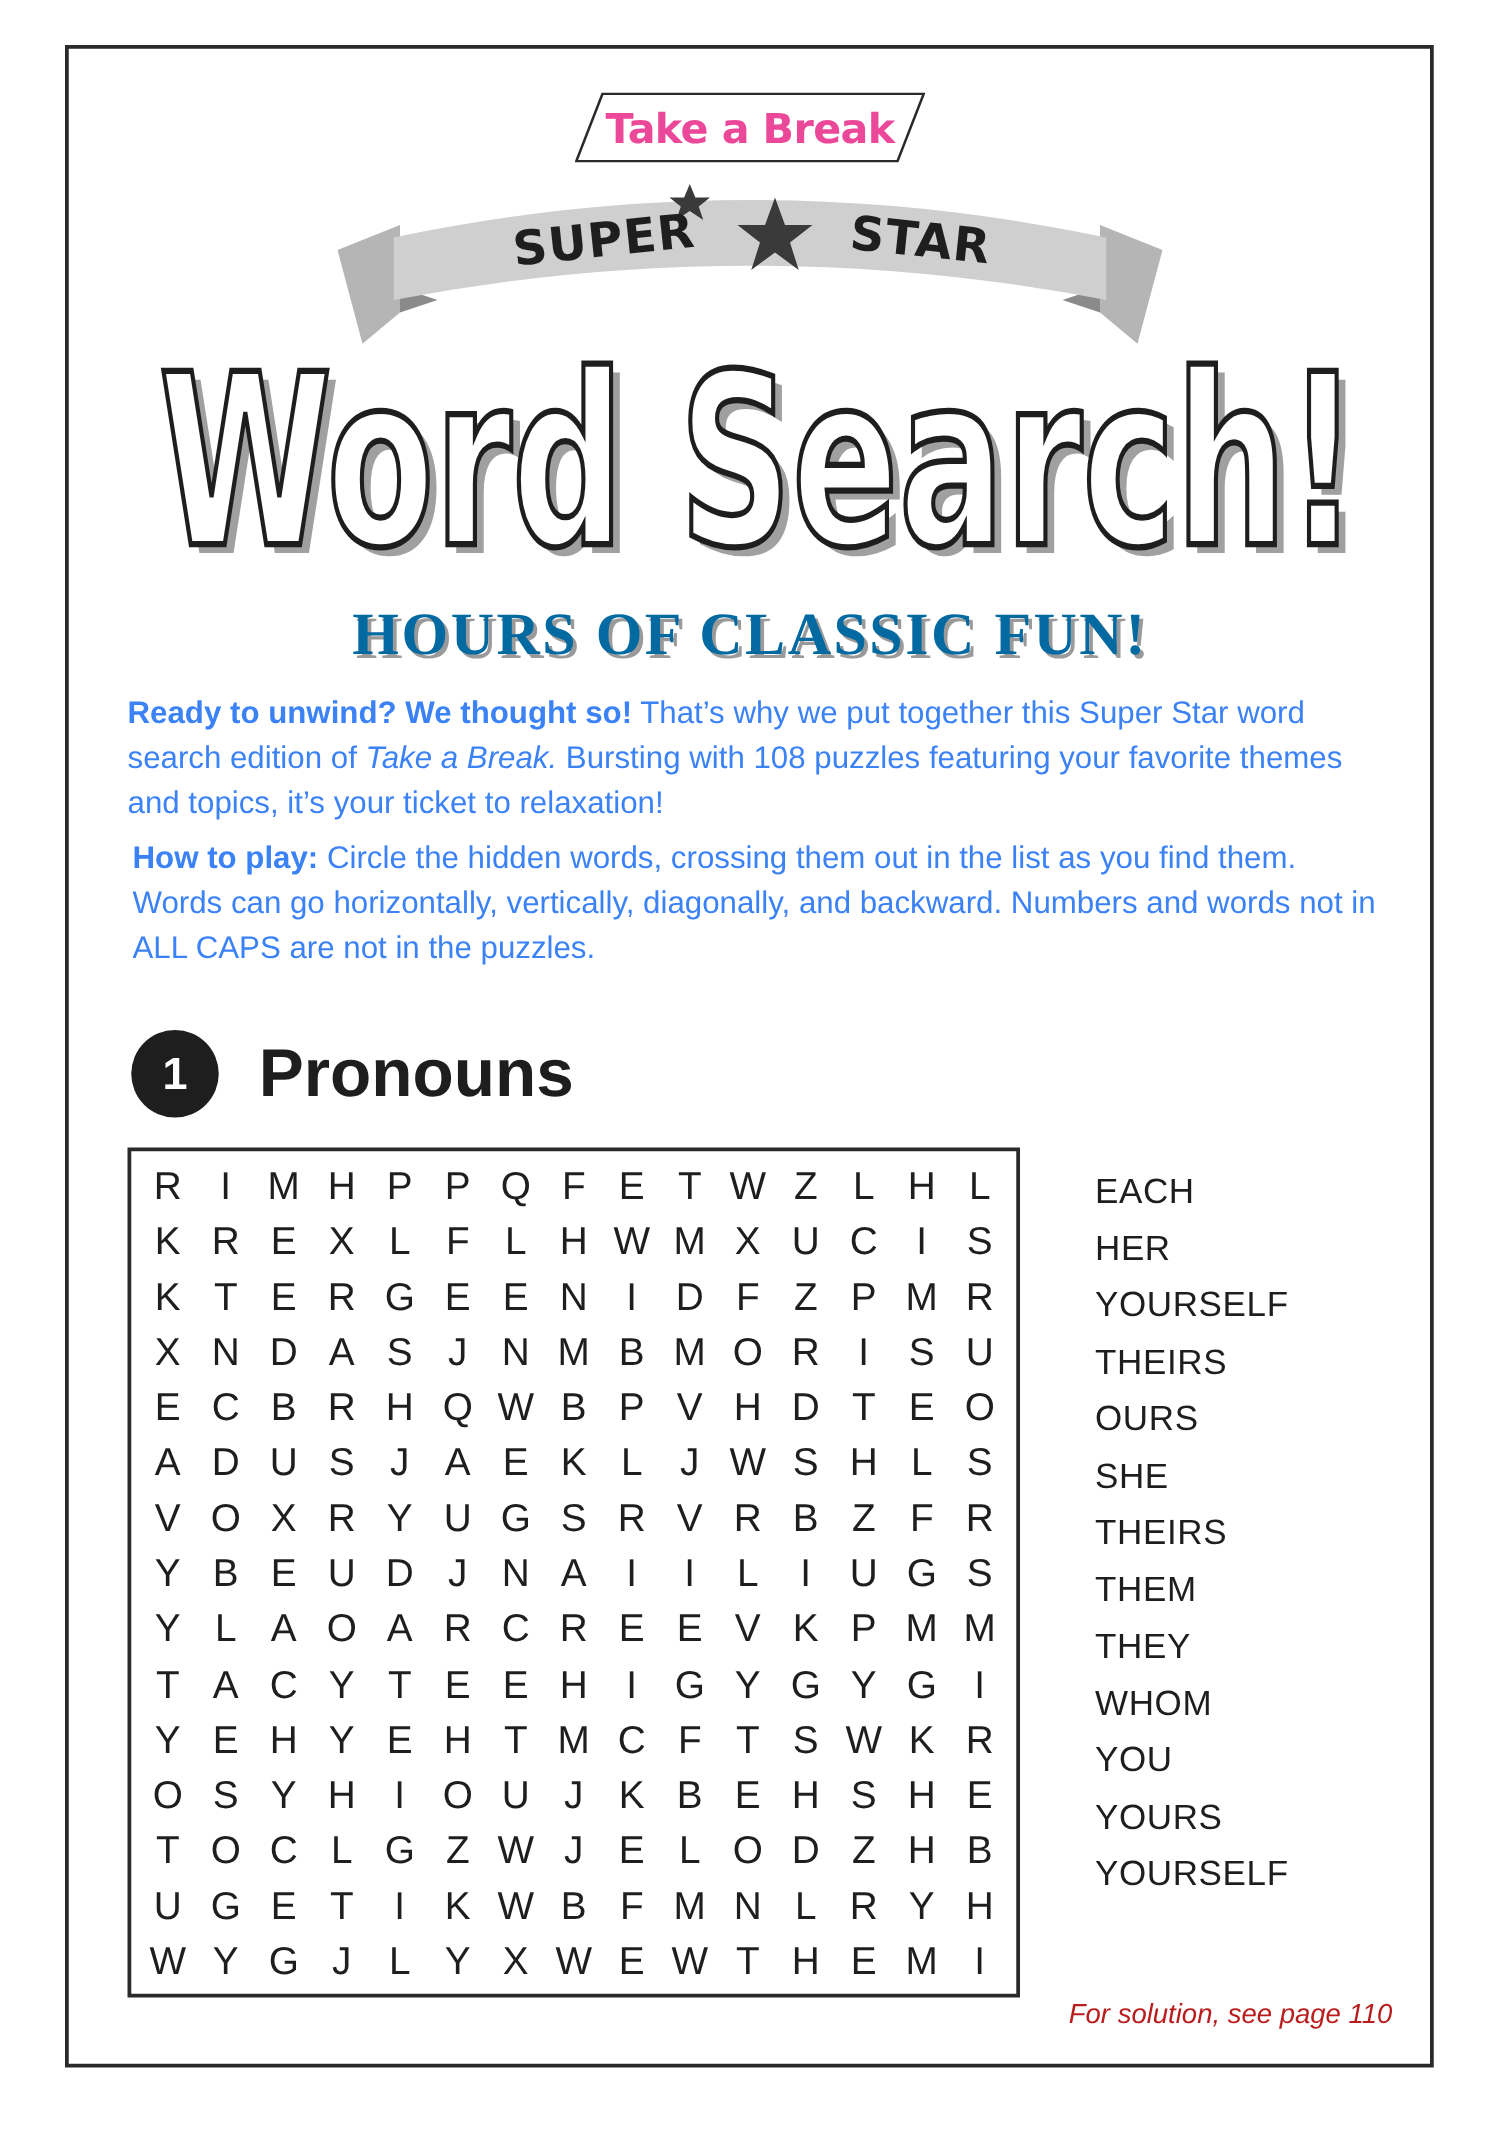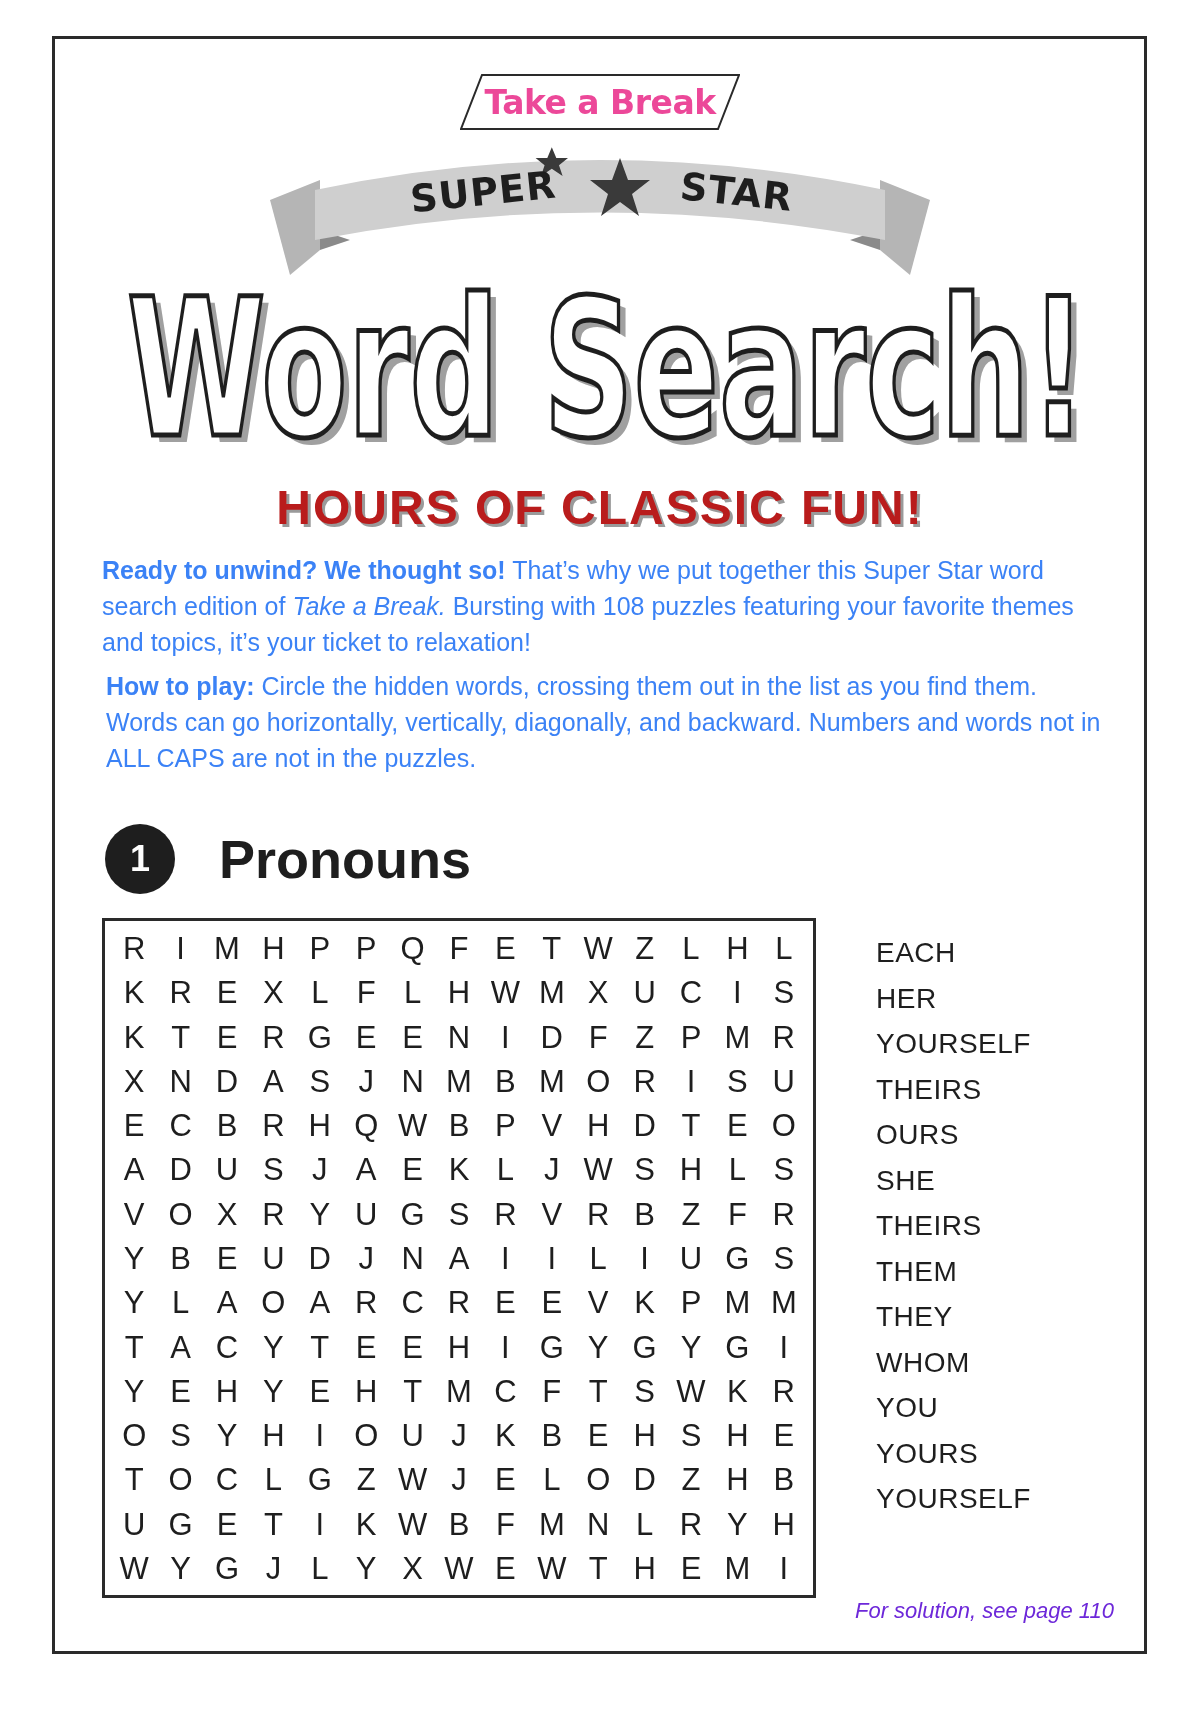--- a/index.html
+++ b/index.html
@@ -25,61 +25,61 @@
     position: absolute; font-family: "DejaVu Sans", sans-serif; font-weight: bold; font-size: 38px;
     color: #1e1e1e; letter-spacing: 1px;
   }
   .banner-super { left: 140px; top: 30px; transform: rotate(-6deg); }
   .banner-star-word { left: 410px; top: 30px; transform: rotate(6deg); }
   
   .title-wrap { position: absolute; left: 112px; top: 272px; width: 990px; height: 190px; }
   .title-wrap svg { width: 100%; height: 100%; }
   .subtitle {
     position: absolute; left: 0; top: 480px; width: 1200px; text-align: center;
-    font-family: Liberation Sans, sans-serif; font-weight: bold; font-size: 48px; letter-spacing: 2px;
-    color: #b91c1c; text-shadow: 3px 3px 0 #9a9a9a;
+    font-family: Liberation Serif, serif; font-weight: bold; font-size: 48px; letter-spacing: 2px;
+    color: #0369a1; text-shadow: 3px 3px 0 #9a9a9a;
   }
   .intro {
     position: absolute; left: 102px; top: 552px; width: 1010px;
     font-family: Liberation Sans, sans-serif; font-size: 25px; line-height: 36px; color: #3b82f6;
   }
   .intro p { margin: 0 0 8px 0; }
   .intro .howto { padding-left: 4px; }
   .bold { font-weight: bold; }
   .italic { font-style: italic; }
   
   .puzzle-heading { position: absolute; left: 105px; top: 823px; height: 72px; display: flex; align-items: center; }
   .num-badge {
     width: 70px; height: 70px; border-radius: 50%; background: #1e1e1e; color: #fff;
     font-family: "Liberation Sans", sans-serif; font-weight: bold; font-size: 36px;
     display: flex; align-items: center; justify-content: center;
   }
   .puzzle-title {
-    margin-left: 44px; font-family: "Liberation Sans", sans-serif; font-weight: bold; font-size: 54px; color: #1e1e1e;
+    margin-left: 32px; font-family: "Liberation Sans", sans-serif; font-weight: bold; font-size: 54px; color: #1e1e1e;
   }
   
   .grid {
     position: absolute; left: 102px; top: 918px; width: 714px; height: 680px;
     border: 3px solid #2a2a2a; box-sizing: border-box;
     display: grid; grid-template-columns: repeat(15, 1fr); grid-template-rows: repeat(15, 1fr);
     padding: 6px 6px 4px 6px;
   }
   .cell {
     display: flex; align-items: center; justify-content: center;
     font-family: "Liberation Sans", sans-serif; font-size: 31px; color: #1e1e1e;
   }
   
   .wordlist { position: absolute; left: 860px; top: 914px; width: 280px; margin: 16px; padding: 0; list-style: none; }
   .wordlist li {
     font-family: "Liberation Sans", sans-serif; font-size: 28px; height: 45.5px; line-height: 45.5px; color: #1e1e1e;
     letter-spacing: 0.5px;
   }
   .solution-note {
     position: absolute; left: 855px; top: 1598px; font-family: "Liberation Sans", sans-serif;
-    font-style: italic; font-size: 22px; color: #6d28d9;
+    font-style: italic; font-size: 22px; color: #b91c1c;
   }
 </style>
 </head>
 <body>
 
 <div class="page-frame"></div>
 
 <div class="logo">
   <svg width="280" height="56" viewBox="0 0 280 56">
     <polygon points="22,1 279,1 258,55 1,55" fill="#fff" stroke="#2a2a2a" stroke-width="2"></polygon>

